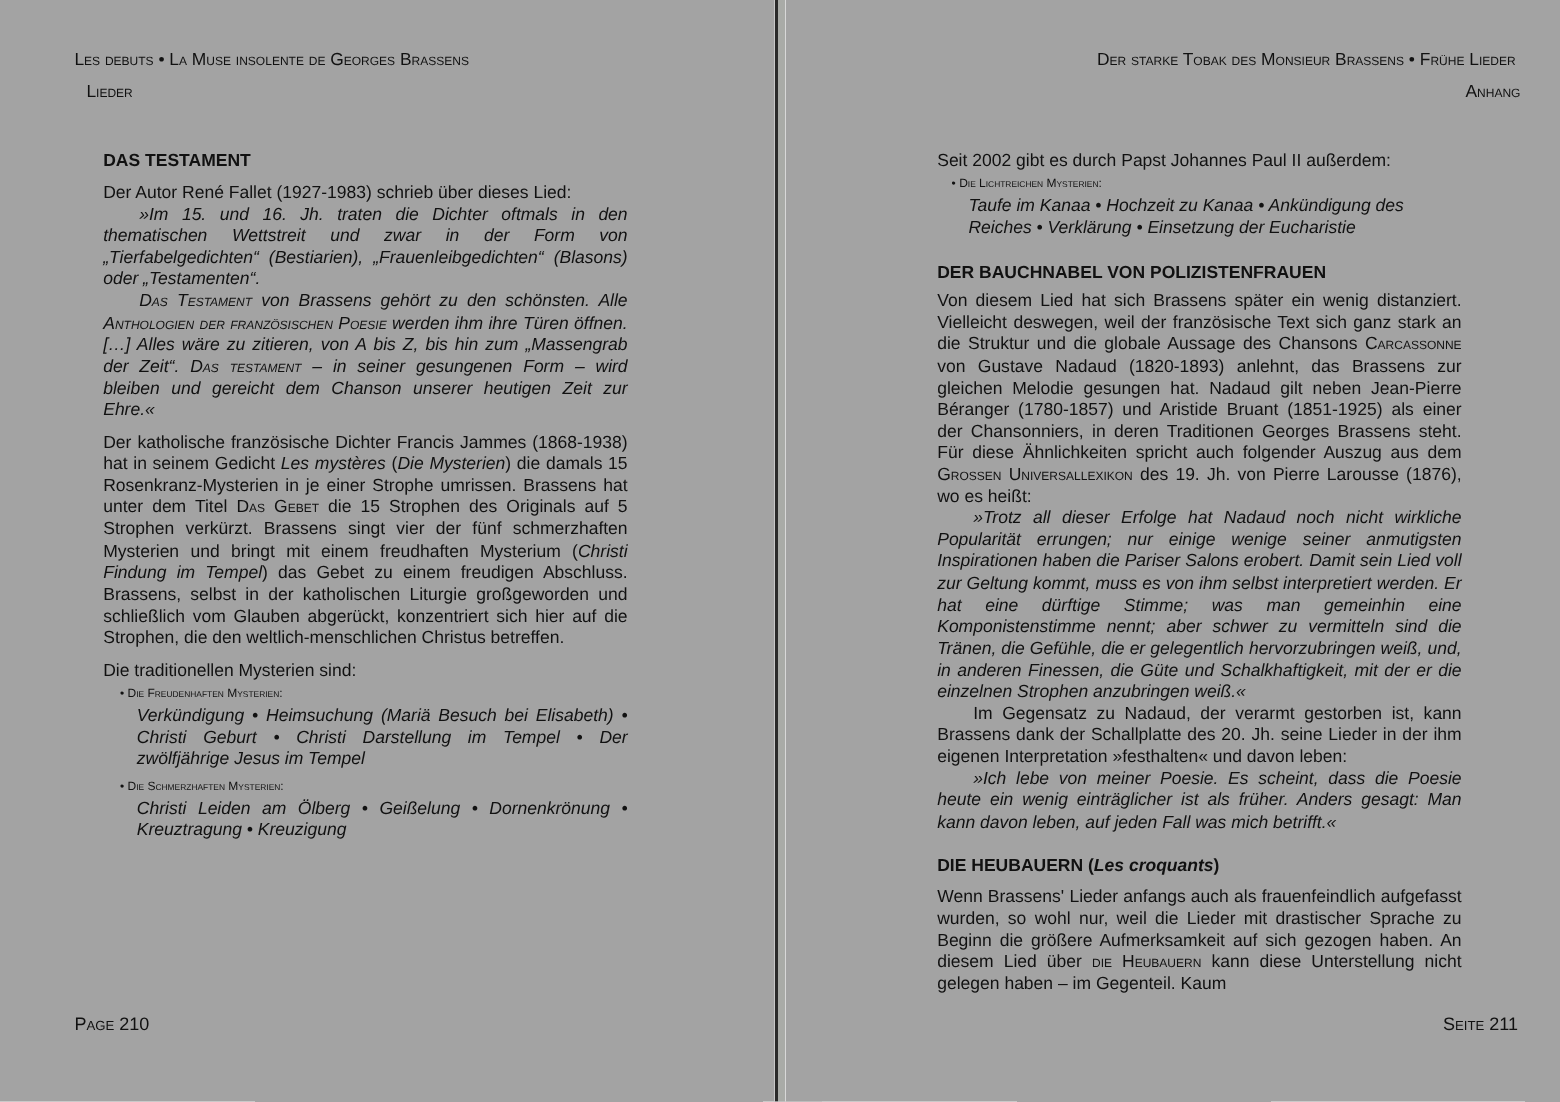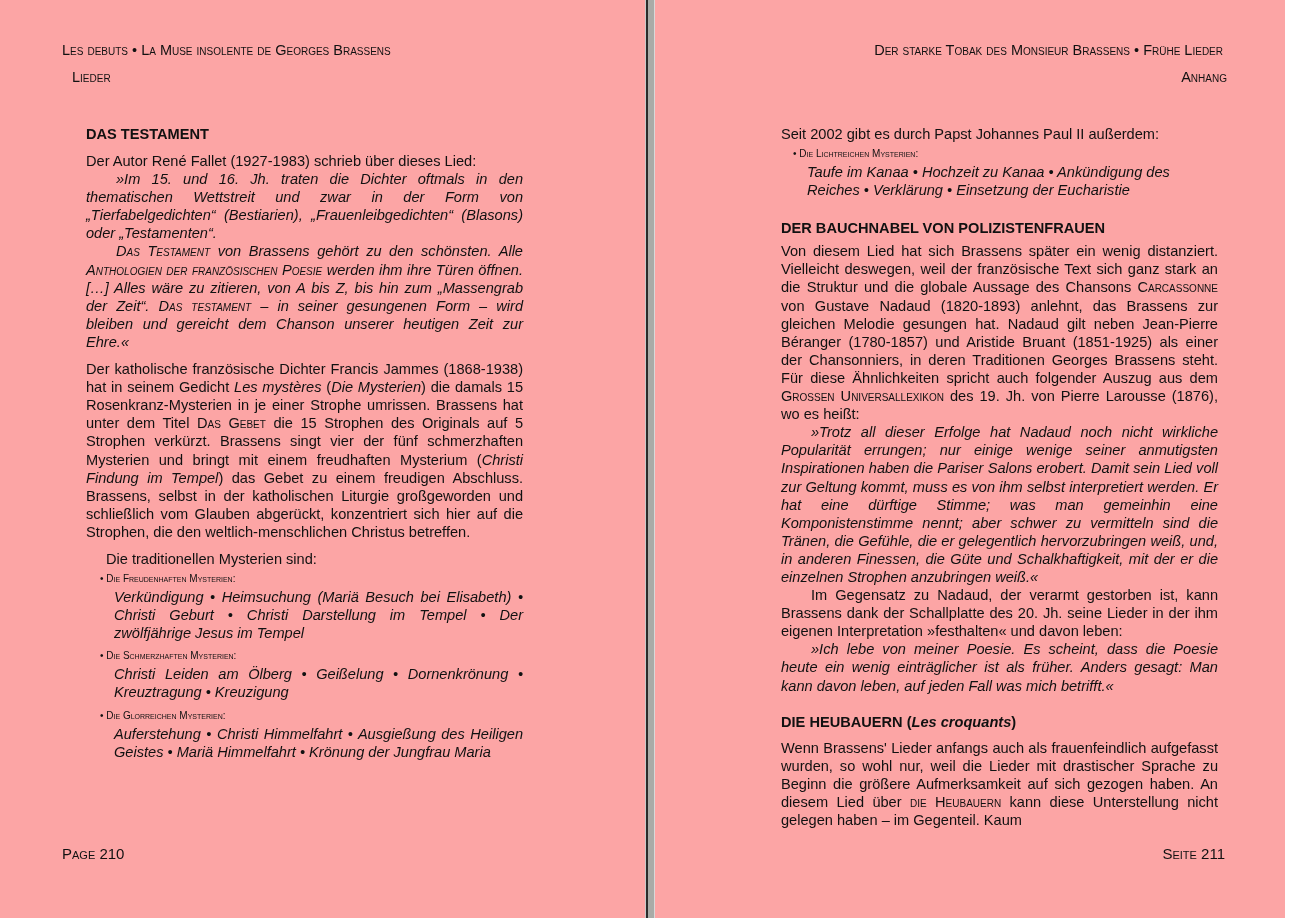--- a/index.html
+++ b/index.html
@@ -1,20 +1,20 @@
 <!DOCTYPE html>
 <html><head>
 <meta charset="utf-8">
 <style>
   html, body { margin:0; padding:0; }
   body {
     width:1300px; height:918px; background:#ffffff; position:relative; overflow:hidden;
     font-family: "Liberation Sans", sans-serif; color:#111;
   }
-  .page { position:absolute; top:0; height:918px; background:#fca5a5; }
+  .page { position:absolute; top:0; height:918px; background:#a3a3a3;padding-left:40px; }
   .page-left { left:0; width:645px; }
   .page-right { left:655px; width:630px; }
   .divider { position:absolute; left:645px; top:0; width:10px; height:918px;
     background:linear-gradient(to right,#c8c8c8 0,#c8c8c8 1px,#2a2a2a 1px,#2a2a2a 3px,#a9aba7 3px,#a9aba7 9px,#d8d8d8 9px,#d8d8d8 10px); }
   .sc { font-variant: small-caps; }
   .running-head { position:absolute; font-size:14.5px; font-variant:small-caps; white-space:nowrap; color:#111; }
   .folio { position:absolute; top:845px; font-size:15px; font-variant:small-caps; color:#111; }
   .col { position:absolute; width:437px; font-size:14.6px; line-height:18.1px; }
   .p { margin:0; text-align:justify; }
   .indent { text-indent:30px; }
@@ -32,33 +32,29 @@
   <div class="running-head" style="left:62px;top:42px;">Les debuts • La Muse insolente de Georges Brassens</div>
   <div class="running-head" style="left:72px;top:69px;">Lieder</div>
 
   <div class="col" style="left:86px;top:125px;">
     <h3>DAS TESTAMENT</h3>
     <p class="p" style="margin-top:9px;">Der Autor René Fallet (1927-1983) schrieb über dieses Lied:</p>
     <p class="p it indent">»Im 15. und 16. Jh. traten die Dichter oftmals in den thematischen Wettstreit und zwar in der Form von „Tierfabelgedichten“ (Bestiarien), „Frauenleibgedichten“ (Blasons) oder „Testamenten“.</p>
     <p class="p it indent"><span class="sc">Das Testament</span><span> von Brassens gehört zu den schönsten. Alle </span><span class="sc">Anthologien der französischen Poesie</span><span> werden ihm ihre Türen öffnen. […] Alles wäre zu zitieren, von A bis Z, bis hin zum „Massengrab der Zeit“. </span><span class="sc">Das testament</span><span> – in seiner gesungenen Form – wird bleiben und gereicht dem Chanson unserer heutigen Zeit zur Ehre.«</span></p>
 
     <p class="p" style="margin-top:9px;"><span>Der katholische französische Dichter Francis Jammes (1868-1938) hat in seinem Gedicht </span><span class="it">Les mystères</span><span> (</span><span class="it">Die Mysterien</span><span>) die damals 15 Rosenkranz-Mysterien in je einer Strophe umrissen. Brassens hat unter dem Titel </span><span class="sc">Das Gebet</span><span> die 15 Strophen des Originals auf 5 Strophen verkürzt. Brassens singt vier der fünf schmerzhaften Mysterien und bringt mit einem freudhaften Mysterium (</span><span class="it">Christi Findung im Tempel</span><span>) das Gebet zu einem freudigen Abschluss. Brassens, selbst in der katholischen Liturgie großgeworden und schließlich vom Glauben abgerückt, konzentriert sich hier auf die Strophen, die den weltlich-menschlichen Christus betreffen.</span></p>
-    <p class="p" style="margin-top:9px;margin-left:20px;">Die traditionellen Mysterien sind:</p>
+    <p class="p" style="margin-top:9px;">Die traditionellen Mysterien sind:</p>
     <ul class="blist">
       <li>
           <div class="head">• Die Freudenhaften Mysterien:</div>
           <div class="items">Verkündigung • Heimsuchung (Mariä Besuch bei Elisabeth) • Christi Geburt • Christi Darstellung im Tempel • Der zwölfjährige Jesus im Tempel</div>
         </li>
       <li>
           <div class="head">• Die Schmerzhaften Mysterien:</div>
           <div class="items">Christi Leiden am Ölberg • Geißelung • Dornenkrönung • Kreuztragung • Kreuzigung</div>
-        </li>
-      <li>
-          <div class="head">• Die Glorreichen Mysterien:</div>
-          <div class="items">Auferstehung • Christi Himmelfahrt • Ausgießung des Heiligen Geistes • Mariä Himmelfahrt • Krönung der Jungfrau Maria</div>
         </li>
     </ul>
   </div>
 
   <div class="folio" style="left:62px;">Page 210</div>
 </div>
 
 <div class="divider"></div>
 
 <div class="page page-right">

